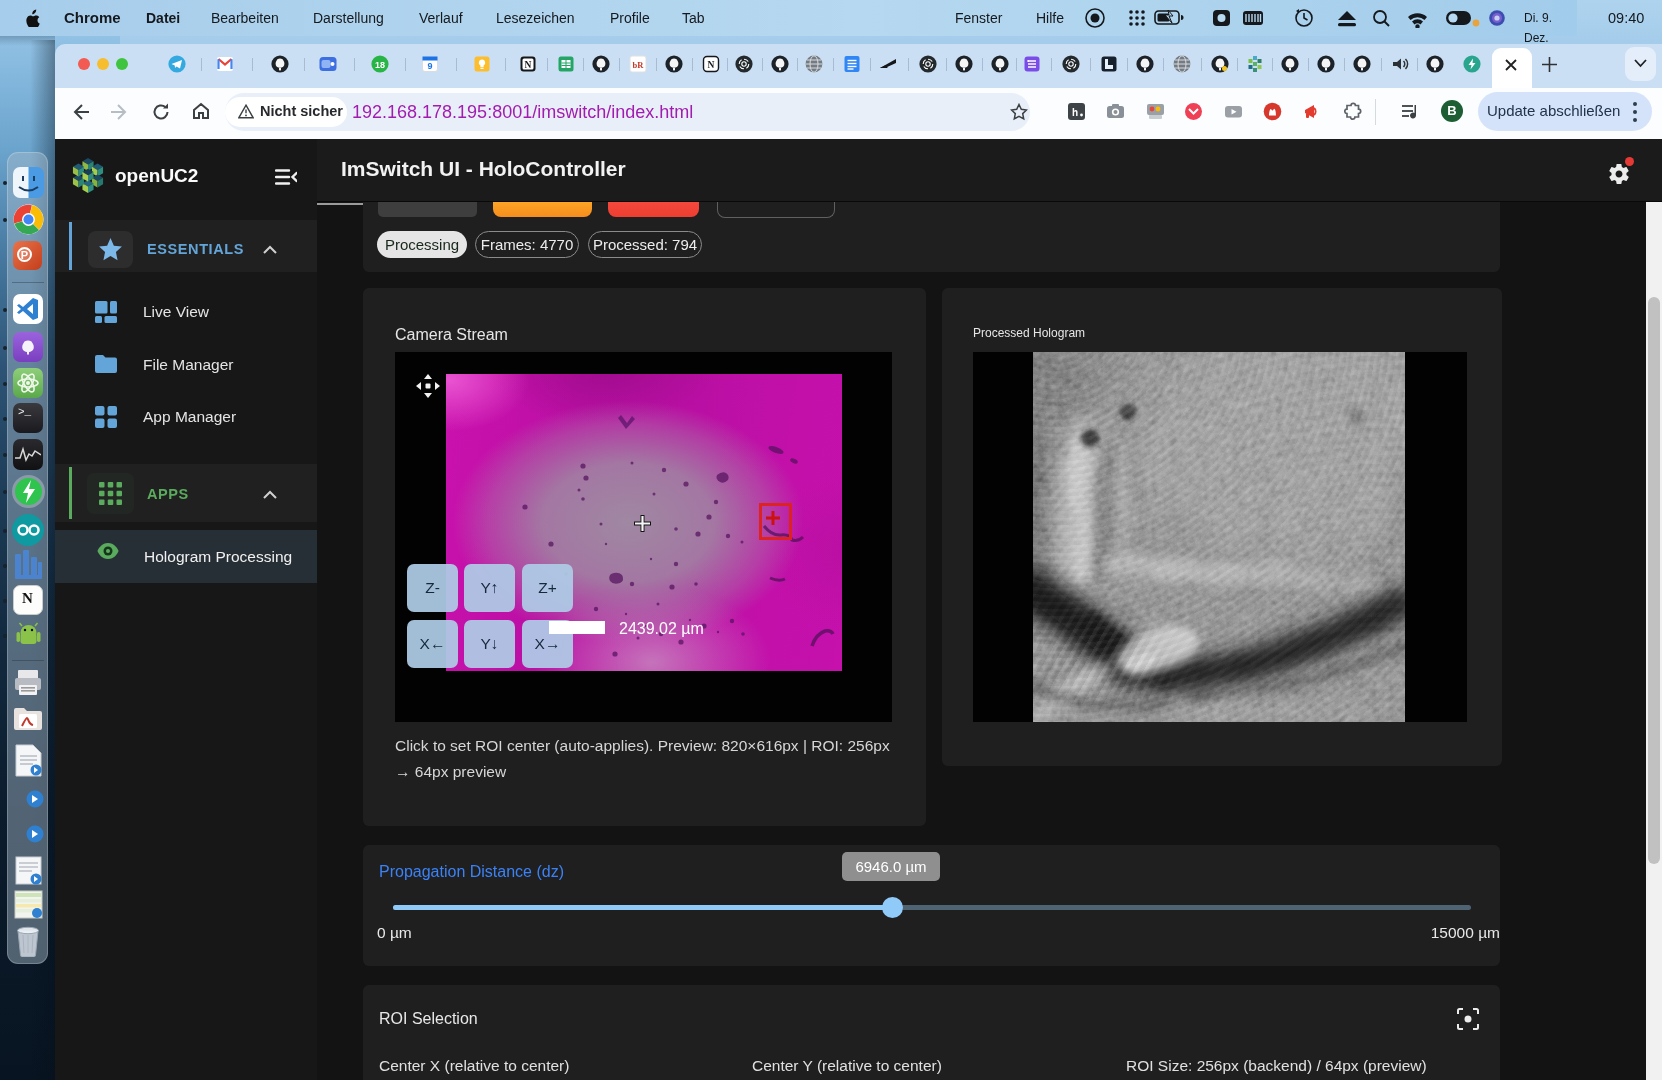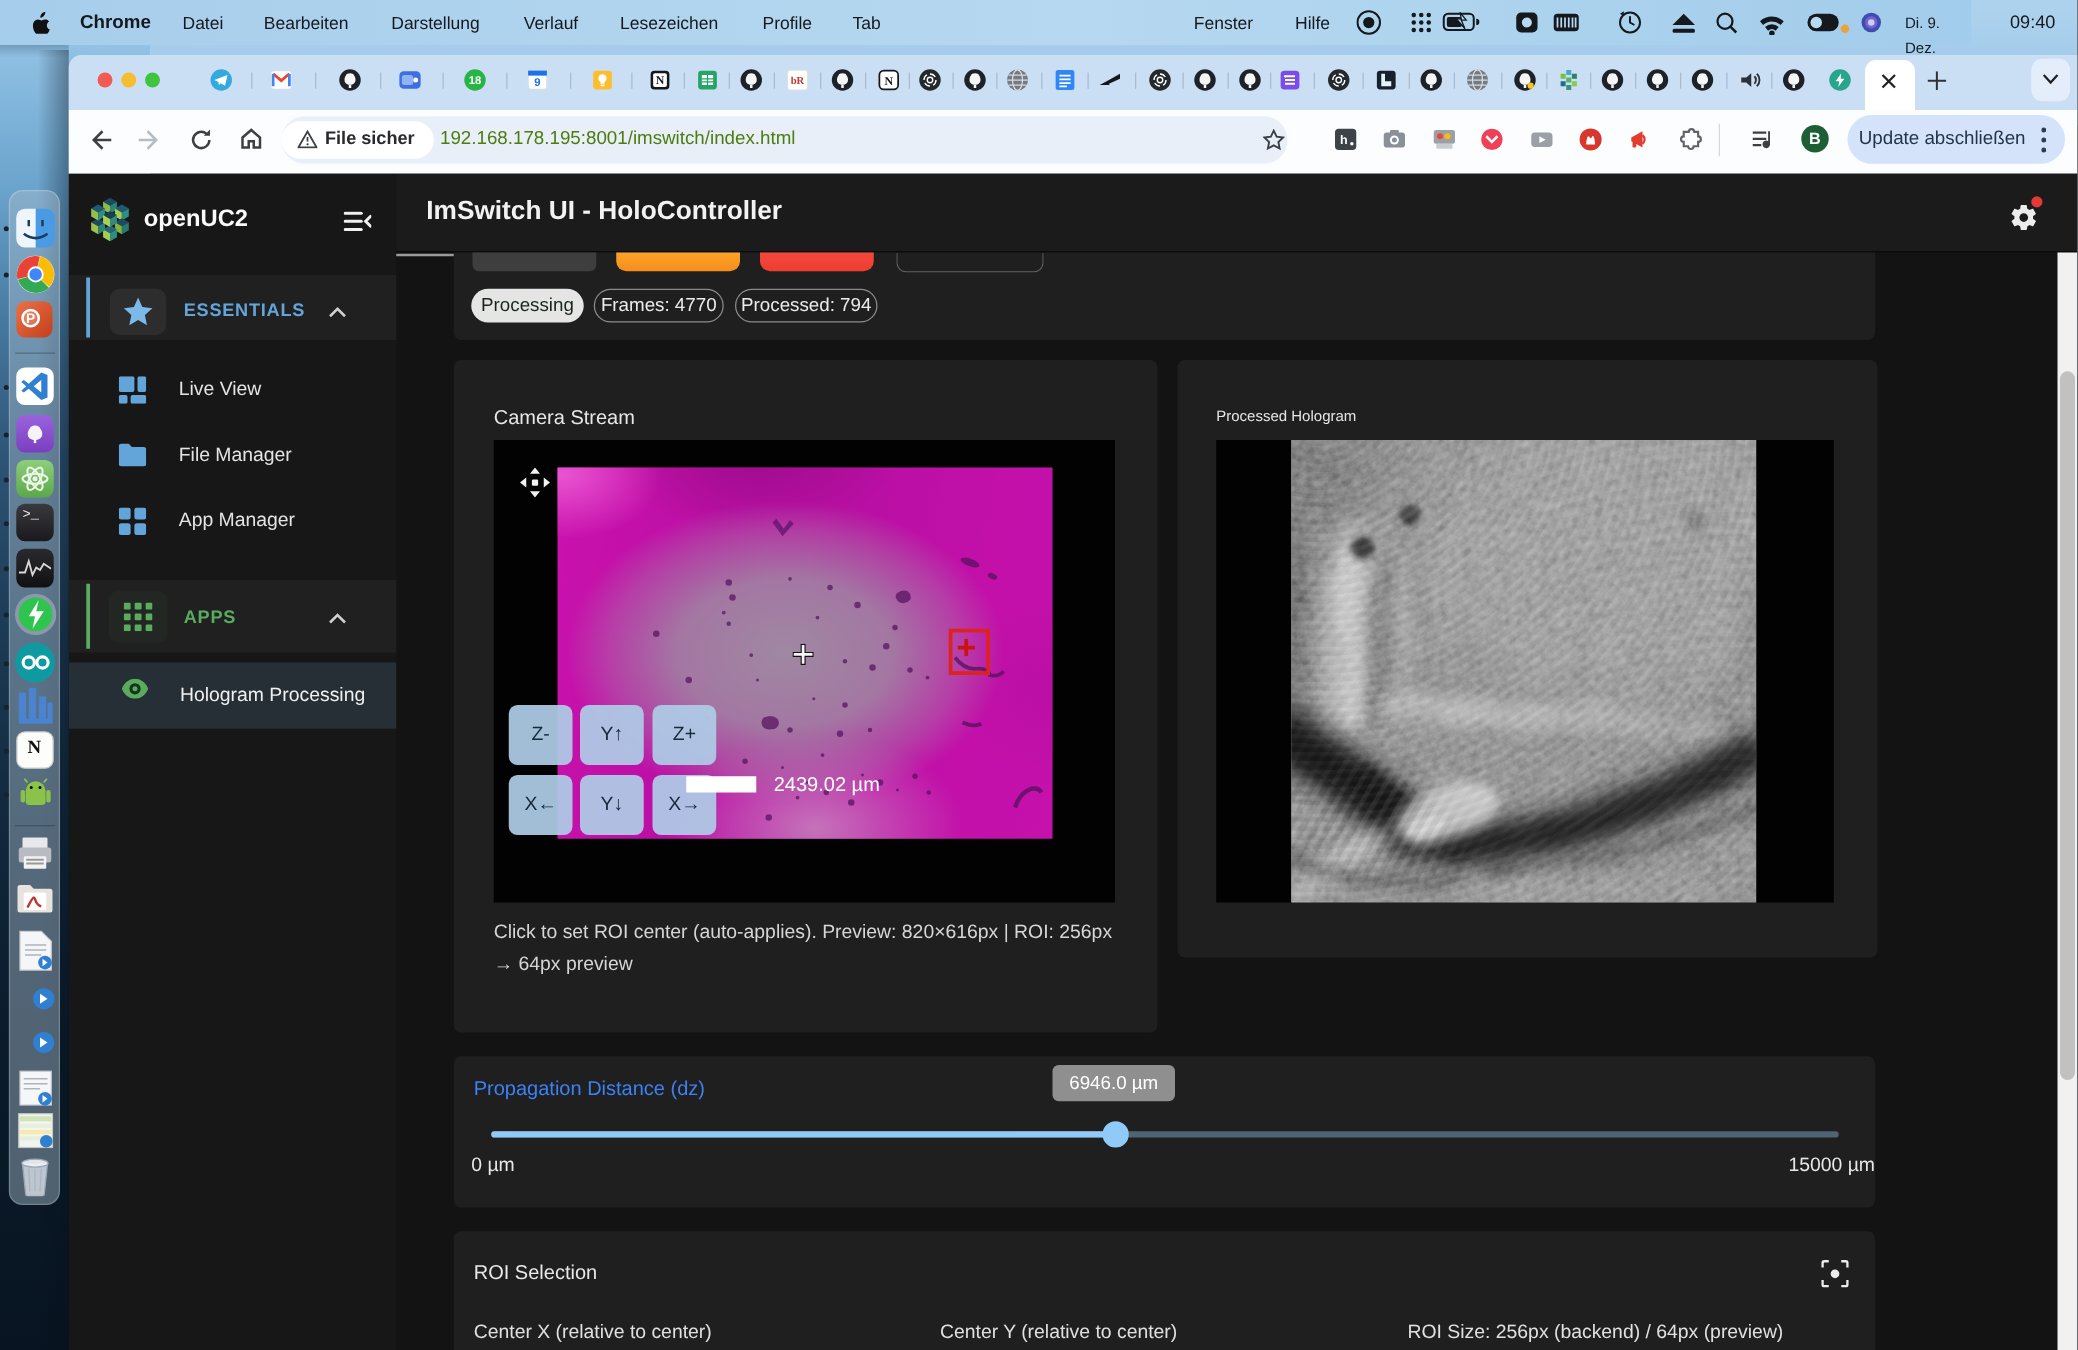--- a/index.html
+++ b/index.html
@@ -18,21 +18,21 @@
   background:linear-gradient(180deg,#93c3e6 3%,#6aa3cc 14%,#46789f 24%,#2d5476 34%,#1d3c57 46%,#12293e 60%,#0b1c2d 75%,#081421 100%);"></div>
 
 <div class="abs" style="left:30px;top:40px;width:25px;height:1040px;background:linear-gradient(90deg,rgba(5,15,25,0) 0%,rgba(5,15,25,0.38) 100%);"></div>
 <div class="abs" style="left:0;top:36px;width:55px;height:10px;background:linear-gradient(180deg,rgba(20,40,60,0.25),rgba(20,40,60,0));"></div>
 
 <div class="abs" id="menubar" style="left:0;top:0;width:1577px;height:36px;background:linear-gradient(90deg,#a6cdeb 0%,#b0d4ee 30%,#b6d8f0 55%,#abd2ed 80%,#a2cceb 100%);font-size:14px;">
   <svg class="abs" style="left:26px;top:9px" width="15" height="18" viewBox="0 0 15 18">
         <path fill="#111" d="M10.8 4.3c.8-1 1.4-2.4 1.2-3.8-1.2.1-2.6.9-3.4 1.9-.8.9-1.4 2.3-1.2 3.7 1.3.1 2.6-.8 3.4-1.8zm2.7 9.1c0-2.5 2-3.7 2.1-3.8-1.1-1.7-2.9-1.9-3.5-1.9-1.5-.2-2.9.9-3.7.9-.8 0-1.9-.9-3.2-.9-1.6 0-3.1 1-4 2.5-1.7 3-0.4 7.4 1.2 9.8.8 1.2 1.8 2.5 3.1 2.4 1.2-.1 1.7-.8 3.2-.8s1.9.8 3.2.8c1.3 0 2.2-1.2 3-2.4.9-1.4 1.3-2.7 1.3-2.8-.1 0-2.6-1-2.7-3.8z" transform="scale(0.85)"></path>
       </svg>
   <span class="mitem" style="left:64px;font-weight:700;font-size:15px;">Chrome</span>
-  <span class="mitem" style="left:146px;">Datei</span>
+  <span class="mitem" style="left:146px;font-weight:bold;">Datei</span>
   <span class="mitem" style="left:211px;">Bearbeiten</span>
   <span class="mitem" style="left:313px;">Darstellung</span>
   <span class="mitem" style="left:419px;">Verlauf</span>
   <span class="mitem" style="left:496px;">Lesezeichen</span>
   <span class="mitem" style="left:610px;">Profile</span>
   <span class="mitem" style="left:682px;">Tab</span>
   <span class="mitem" style="left:955px;">Fenster</span>
   <span class="mitem" style="left:1036px;">Hilfe</span>
   <svg class="abs" style="left:1085px;top:8px" width="430" height="20" viewBox="0 0 430 20">
     <g fill="#15191d">
@@ -523,22 +523,22 @@
         <path fill="none" stroke="#3c4043" stroke-width="2" d="M3 9 L10 3 L17 9 V17 H12 V12 H8 V17 H3 Z"></path>
       </svg>
 
   <div class="abs" style="left:170px;top:5px;width:805px;height:38px;background:#e9eff9;border-radius:19px;"></div>
   <div class="abs" style="left:170px;top:9px;width:122px;height:30px;background:#ffffff;border-radius:15px;"></div>
   <svg class="abs" style="left:183px;top:16px" width="16" height="15" viewBox="0 0 16 15">
         <path fill="none" stroke="#3c4043" stroke-width="1.4" d="M8 1.2 L15.2 13.8 H0.8 Z"></path>
         <line x1="8" y1="5.5" x2="8" y2="9.2" stroke="#3c4043" stroke-width="1.4"></line>
         <circle cx="8" cy="11.4" r="0.9" fill="#3c4043"></circle>
       </svg>
-  <span class="abs" style="left:205px;top:15px;font-size:14.5px;color:#28292c;font-weight:700;">File sicher</span>
-  <span class="abs" style="left:297px;top:14px;font-size:15px;color:#4d7c0f;">192.168.178.195:8001/imswitch/index.html</span>
+  <span class="abs" style="left:205px;top:15px;font-size:14.5px;color:#28292c;font-weight:700;">Nicht sicher</span>
+  <span class="abs" style="left:297px;top:14px;font-size:18px;color:#a21caf;">192.168.178.195:8001/imswitch/index.html</span>
   <svg class="abs" style="left:955px;top:15px" width="18" height="18" viewBox="0 0 18 18">
         <path fill="none" stroke="#3c4043" stroke-width="1.5" d="M9 1.5 L11.3 6.3 L16.5 7 L12.7 10.6 L13.7 15.8 L9 13.3 L4.3 15.8 L5.3 10.6 L1.5 7 L6.7 6.3 Z"></path>
       </svg>
   <div id="extensions">
 <div class="abs" style="left:1012px;top:14px;width:19px;height:19px;"><svg width="19" height="19" viewBox="0 0 19 19">
             <rect x="1" y="1" width="17" height="17" rx="3" fill="#3e4347"></rect>
             <text x="8" y="13.5" font-size="10" font-weight="bold" fill="#fff" text-anchor="middle" font-family="Liberation Sans">h</text>
             <circle cx="14.5" cy="13" r="1.4" fill="#fff"></circle>
           </svg></div>
 <div class="abs" style="left:1051px;top:14px;width:19px;height:19px;"><svg width="19" height="19" viewBox="0 0 19 19">

